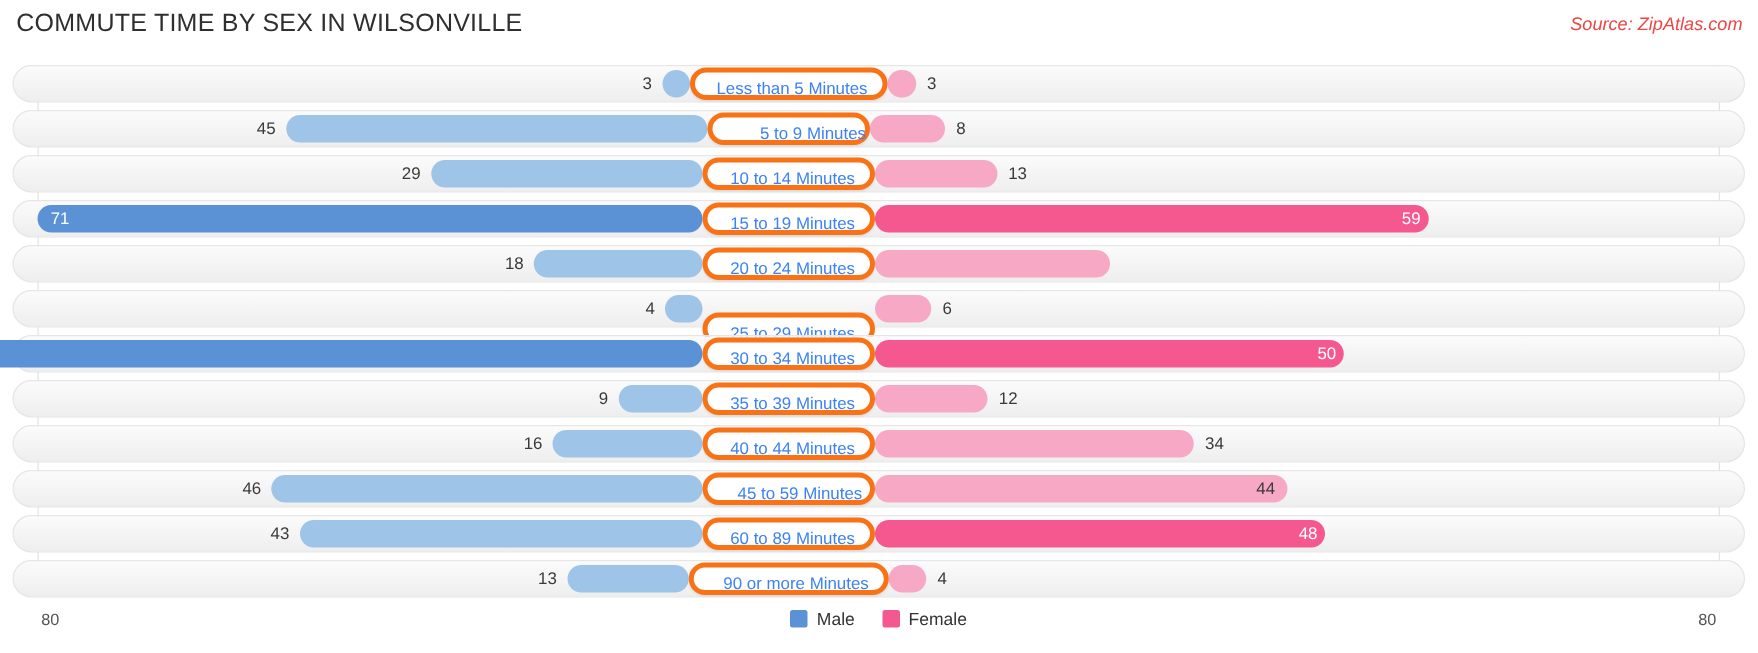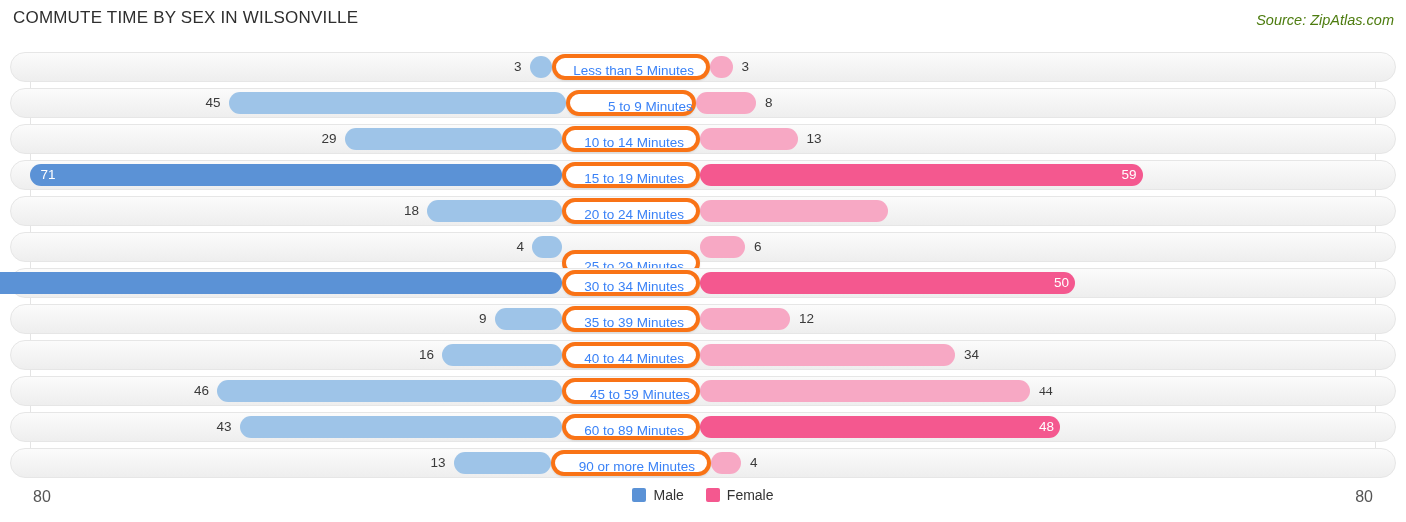--- a/index.html
+++ b/index.html
@@ -9,26 +9,26 @@
     font-family:"Liberation Sans","DejaVu Sans",sans-serif;
     color:#333;
     overflow:hidden;
     position:relative;
   }
   .chart-wrap{position:relative;width:1406px;height:522px;}
 
   
   .title{
     position:absolute;left:13px;top:8px;
-    font-size:17px;letter-spacing:.2px;
+    font-size:20px;letter-spacing:.2px;
     color:#2f2f2f;font-weight:400;white-space:nowrap;
   }
   .source{
     position:absolute;right:12px;top:12px;
-    font-size:14.5px;font-style:italic;color:#4d7c0f;white-space:nowrap;
+    font-size:14.5px;font-style:italic;color:#ef4444;white-space:nowrap;
   }
 
   
   .plot{
     position:absolute;left:0;top:52px;
     width:1406px;height:432px;
   }
   .gridline{
     position:absolute;top:0;bottom:20px;width:1px;
     background:#e4e4e4;
@@ -79,21 +79,21 @@
     box-shadow:0 1px 2px rgba(0,0,0,.10);
     font-size:13.5px;color:#3b82f6;
     text-align:right;white-space:nowrap;
     box-sizing:border-box;
     padding:0 12px;
   }
 
   
   .axis-label{
     position:absolute;top:488px;
-    font-size:16px;color:#555;
+    font-size:13px;color:#555;
   }
   .axis-left{left:33px;}
   .axis-right{right:33px;}
 
   .legend{
     position:absolute;top:487px;left:0;width:1406px;
     display:flex;justify-content:center;align-items:center;gap:22px;
     font-size:14px;color:#333;
   }
   .legend-item{display:flex;align-items:center;gap:7px;}
@@ -181,21 +181,21 @@
         <div class="val" style="left: 402px; width: 22px; text-align: right;">16</div>
         <div class="bar female" style="left: 690px; width: 255px;"></div>
         <div class="val" style="left: 954px;">34</div>
         <div class="pill" style="left: 552px; width: 138px;">40 to 44 Minutes</div>
       </div>
       <div class="row" style="top: 324px;">
         <div class="track"></div>
         <div class="bar male" style="left: 207px; width: 345px;"></div>
         <div class="val" style="left: 177px; width: 22px; text-align: right;">46</div>
         <div class="bar female" style="left: 690px; width: 330px;"></div>
-        <div class="val" style="left: 1029px; font-family: Liberation Serif, serif;">44</div>
+        <div class="val" style="left: 995px;">44</div>
         <div class="pill" style="left: 552px; width: 138px; padding-left: 24px;">45 to 59 Minutes</div>
       </div>
       <div class="row" style="top: 360px;">
         <div class="track"></div>
         <div class="bar male" style="left: 229.5px; width: 322.5px;"></div>
         <div class="val" style="left: 199.5px; width: 22px; text-align: right;">43</div>
         <div class="bar female hi" style="left: 690px; width: 360px;"></div>
         <div class="val inside" style="left: 1022px; width: 22px; text-align: right;">48</div>
         <div class="pill" style="left: 552px; width: 138px;">60 to 89 Minutes</div>
       </div>

